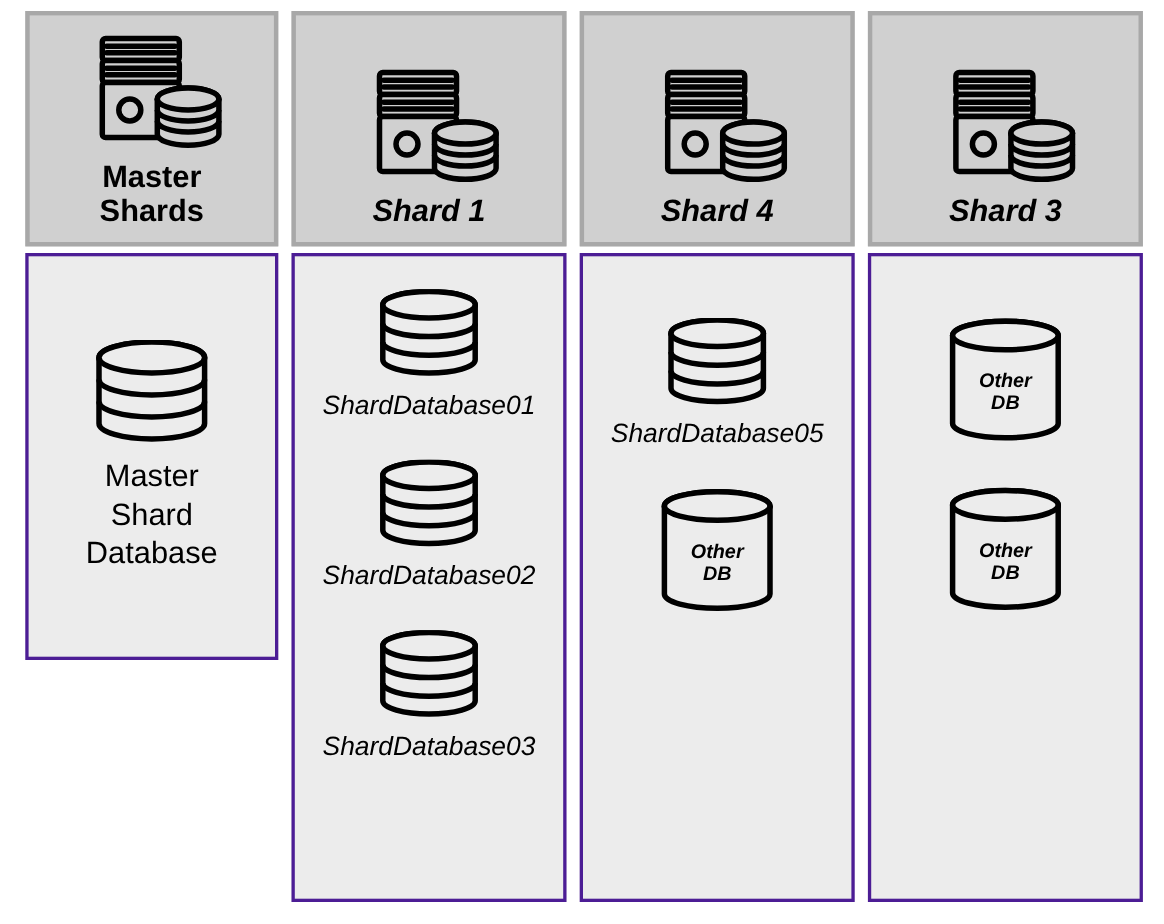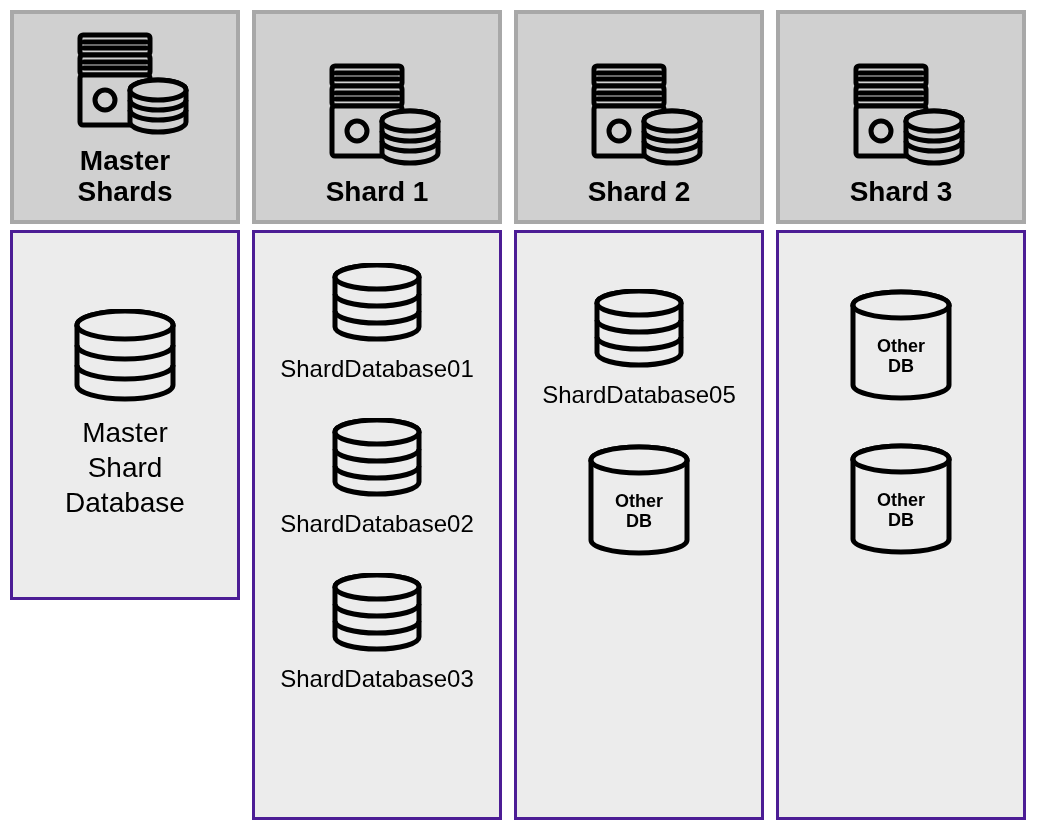--- a/index.html
+++ b/index.html
@@ -6,28 +6,29 @@
   body {
     font-family: "Comic Sans MS", "Marker Felt", cursive, sans-serif;
     background: #fff;
     padding: 10px;
     width: 1058px;
     height: 840px;
   }
   .row {
     display: flex;
     gap: 12px;
+    margin-left: 13px;
   }
   .col {
     display: flex;
     flex-direction: column;
     align-items: stretch;
   }
   .col-master { width: 230px; }
-  .col-shard { width: 250px; }
+  .col-shard { width: 250px; font-style: italic; }
   .header-box {
     background: #d0d0d0;
     border: 4px solid #a8a8a8;
     display: flex;
     flex-direction: column;
     align-items: center;
     justify-content: flex-end;
     padding: 10px 0 12px;
     height: 214px;
   }
@@ -219,21 +220,21 @@
           </g>
           <g stroke="#000" stroke-width="5" fill="#d0d0d0">
             <ellipse cx="108" cy="60" rx="28" ry="10"></ellipse>
               <path d="M80 60 v32 a28 10 0 0 0 56 0 v-32"></path>
             <path d="M80 70 a28 10 0 0 0 56 0" fill="none"></path>
               <path d="M80 80 a28 10 0 0 0 56 0" fill="none"></path>
             <ellipse cx="108" cy="60" rx="28" ry="10" fill="#d0d0d0"></ellipse>
           </g>
         </svg>
       </div>
-      <div class="header-title">Shard 2</div>
+      <div class="header-title">Shard 4</div>
     </div>
     <div class="body-box body-shard">
       <div class="db-spacer"></div>
       <div class="db-block">
         <span>
             <svg width="110" height="86" viewBox="0 0 110 86">
               <g stroke="#000" stroke-width="5" fill="#ececec">
                 <ellipse cx="55" cy="14" rx="42" ry="12"></ellipse>
                 <path d="M13 14 v50 a42 12 0 0 0 84 0 v-50"></path>
                 <path d="M13 31 a42 12 0 0 0 84 0" fill="none"></path>

